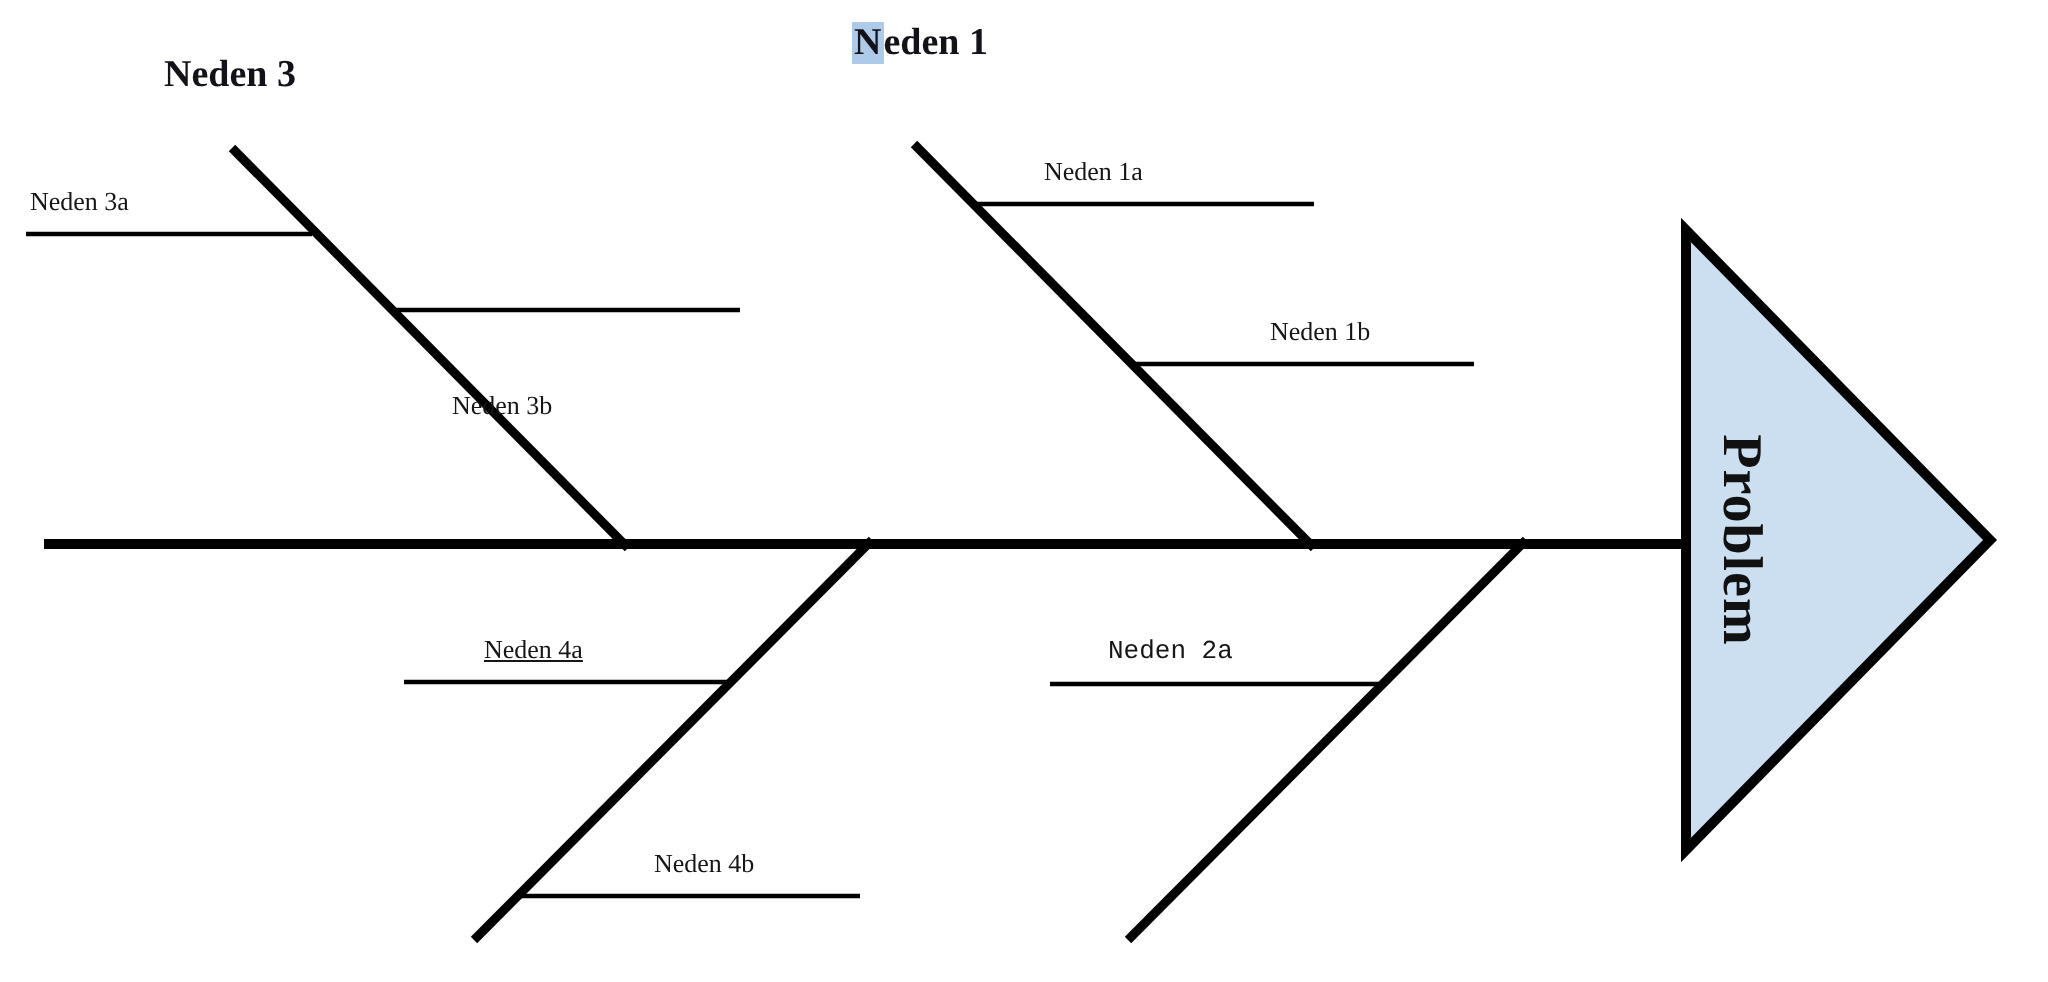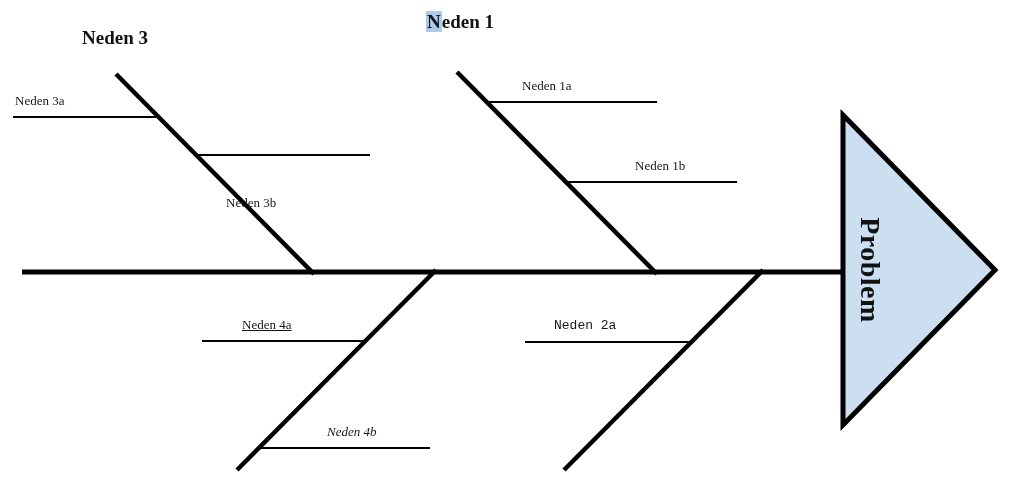--- a/index.html
+++ b/index.html
@@ -75,18 +75,18 @@
 
   <div class="title" style="left:82px; top:28px;">Neden 3</div>
 
   <div class="title" style="left:426px; top:12px;"><span class="hl" style="background: rgb(173, 203, 232);">N</span><span>eden 1</span></div>
 
   <div class="lbl" style="left:15px;  top:94px;">Neden 3a</div>
   <div class="lbl" style="left:226px; top:148px;margin-top:48px;">Neden 3b</div>
   <div class="lbl" style="left:522px; top:79px;">Neden 1a</div>
   <div class="lbl" style="left:635px; top:159px;">Neden 1b</div>
   <div class="lbl" style="left:242px; top:318px;text-decoration:underline;">Neden 4a</div>
-  <div class="lbl" style="left:327px; top:425px;font-style:italic;">Neden 4b</div>
+  <div class="lbl" style="left:327px; top:425px;">Neden 4b</div>
   <div class="lbl" style="left:554px; top:319px;font-family:Liberation Mono, monospace;">Neden 2a</div>
 
   <div class="problem">Problem</div>
 
 </div>
 
 </body></html>

